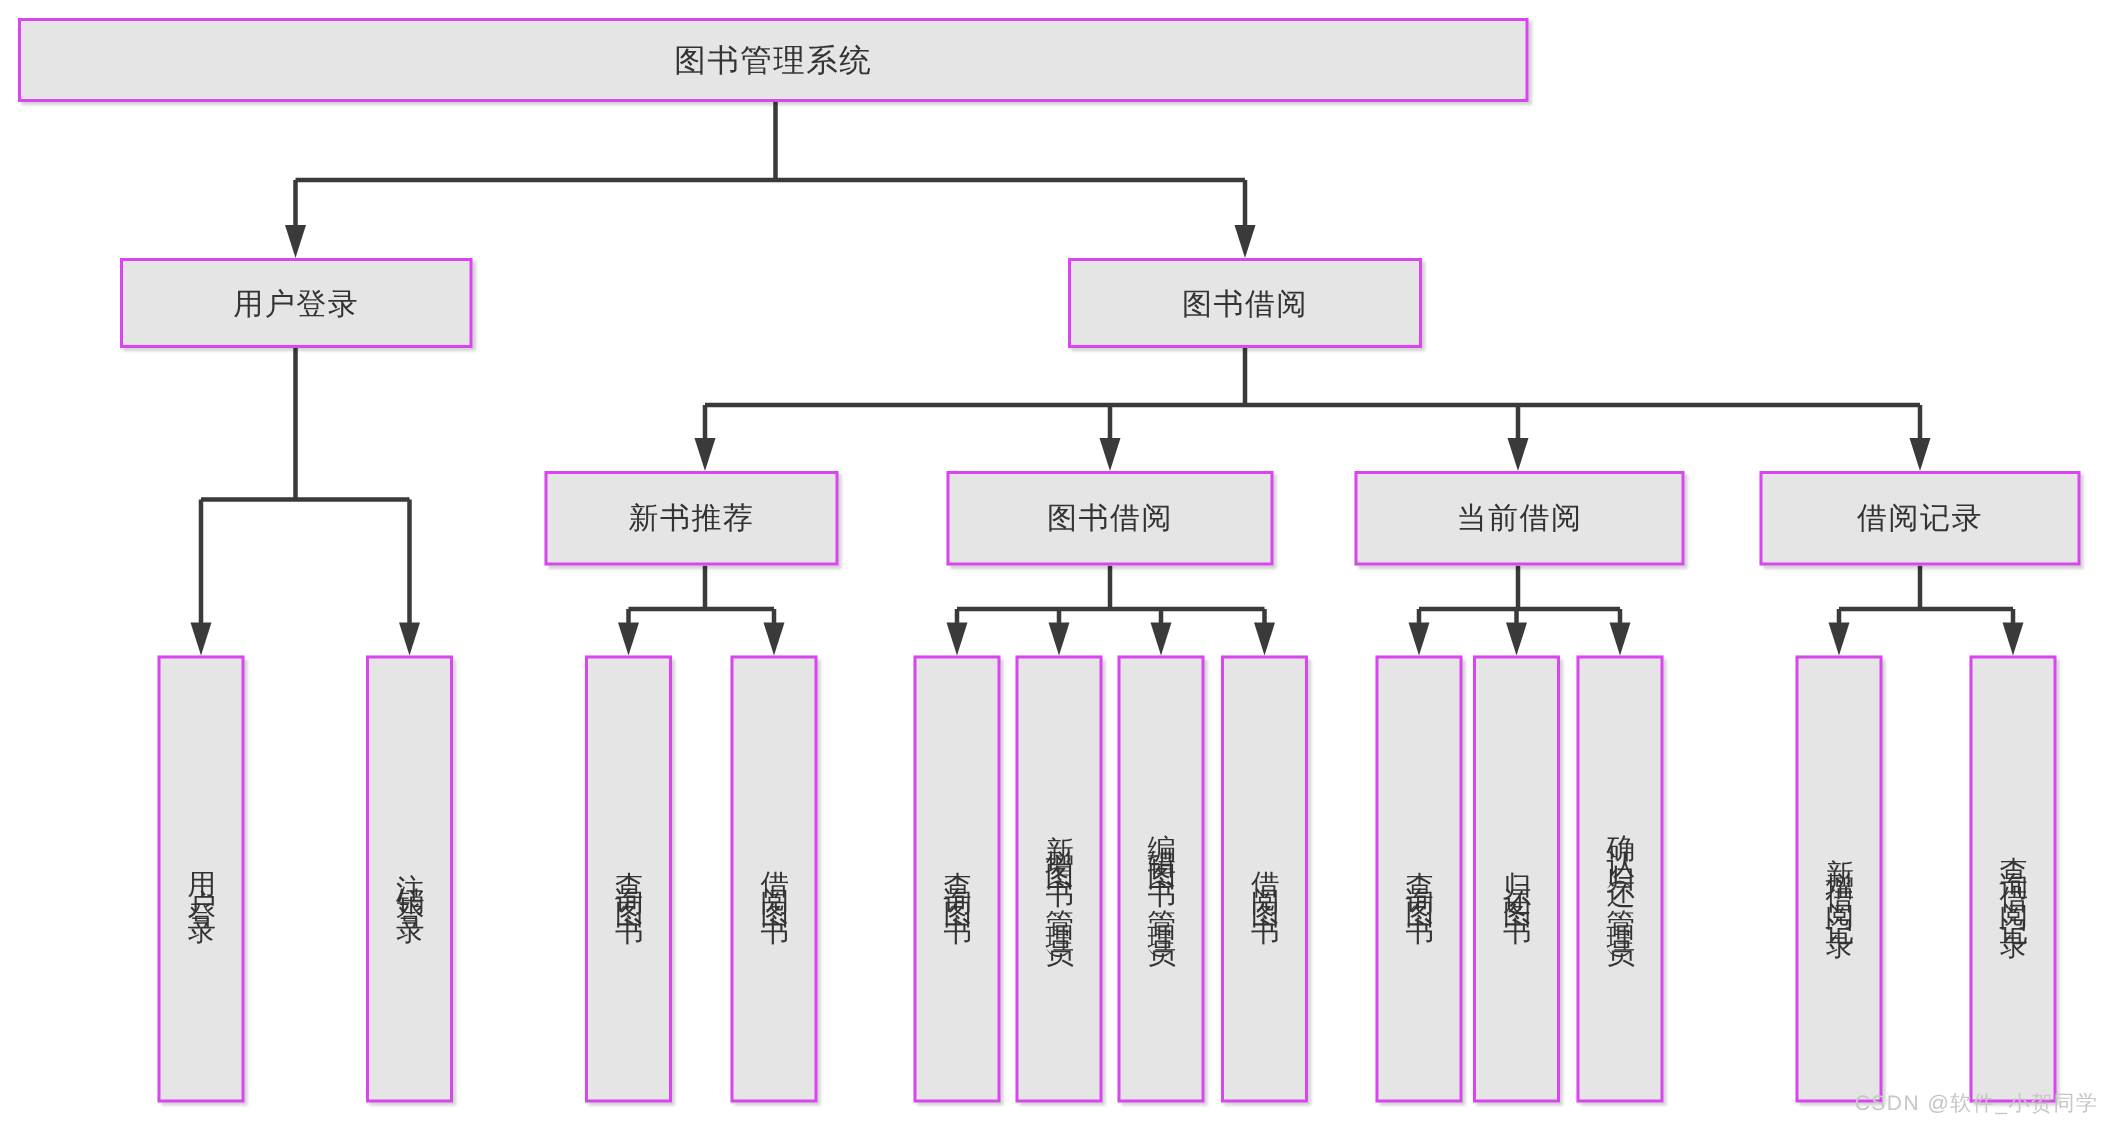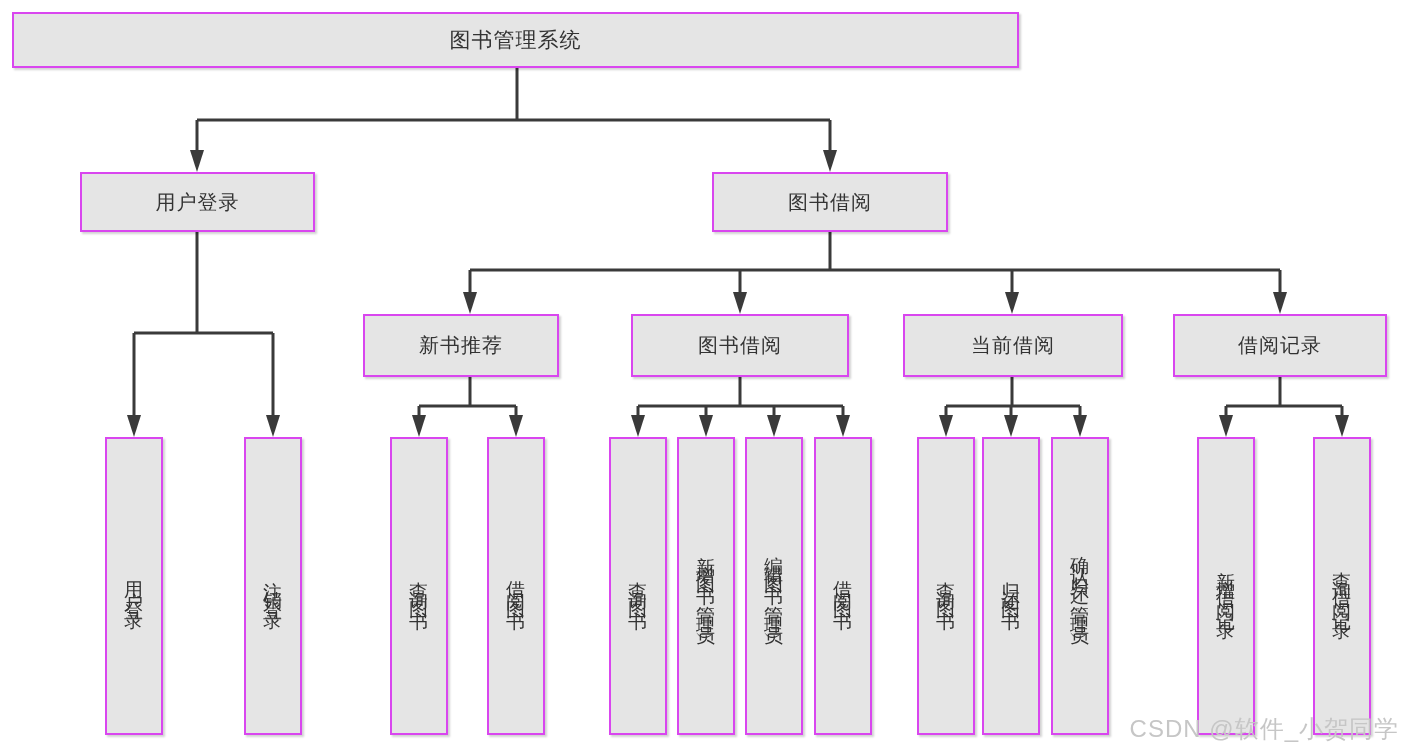--- a/index.html
+++ b/index.html
@@ -60,21 +60,21 @@
   .n-bb-edit    { left: 745px; }
   .n-bb-borrow  { left: 814px; }
   .n-cb-query   { left: 917px; }
   .n-cb-return  { left: 982px; }
   .n-cb-confirm { left: 1051px; }
   .n-br-add     { left: 1197px; }
   .n-br-query   { left: 1313px; }
   .watermark {
     position: absolute;
     right: 6px; bottom: 2px;
-    font-size: 24px;
+    font-size: 14px;
     color: #c6c6c6;
     letter-spacing: 1px;
     z-index: 3;
     white-space: nowrap;
     text-align: right;
   }
 </style>
 </head>
 <body>
 

